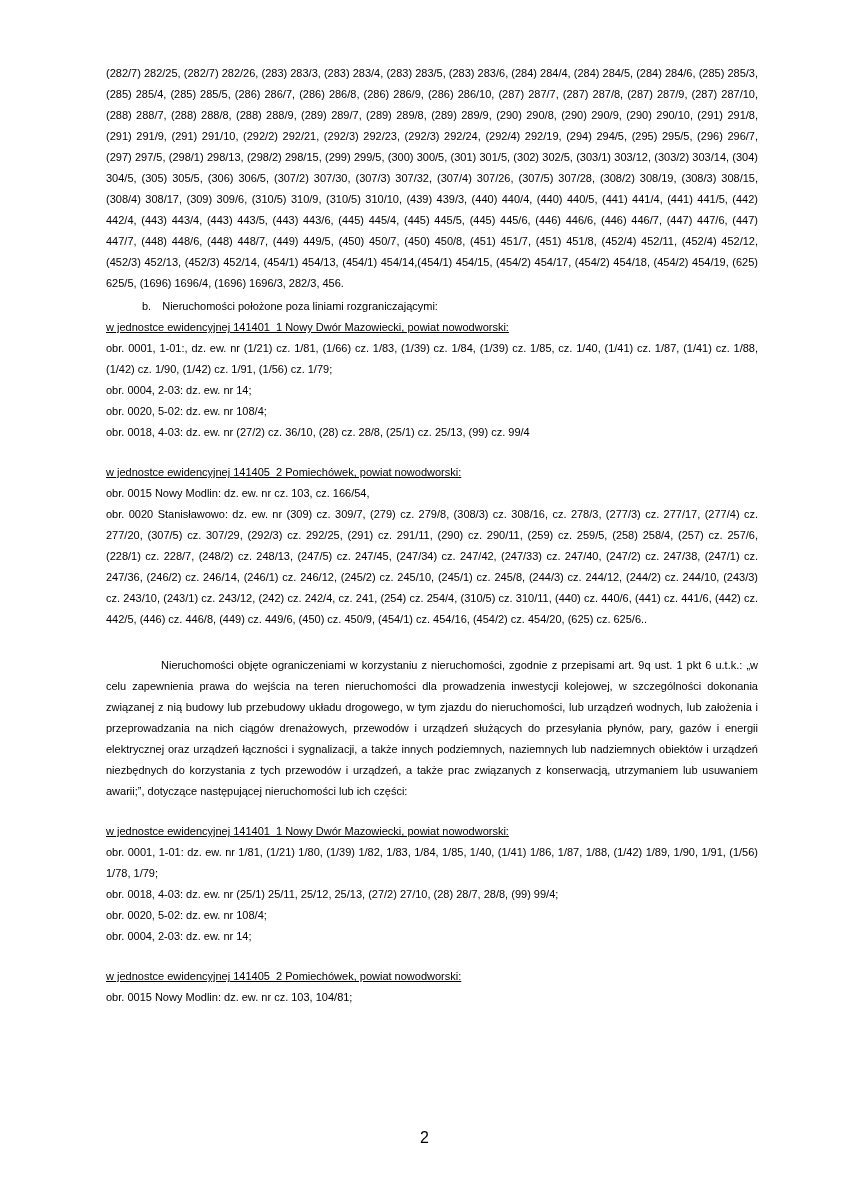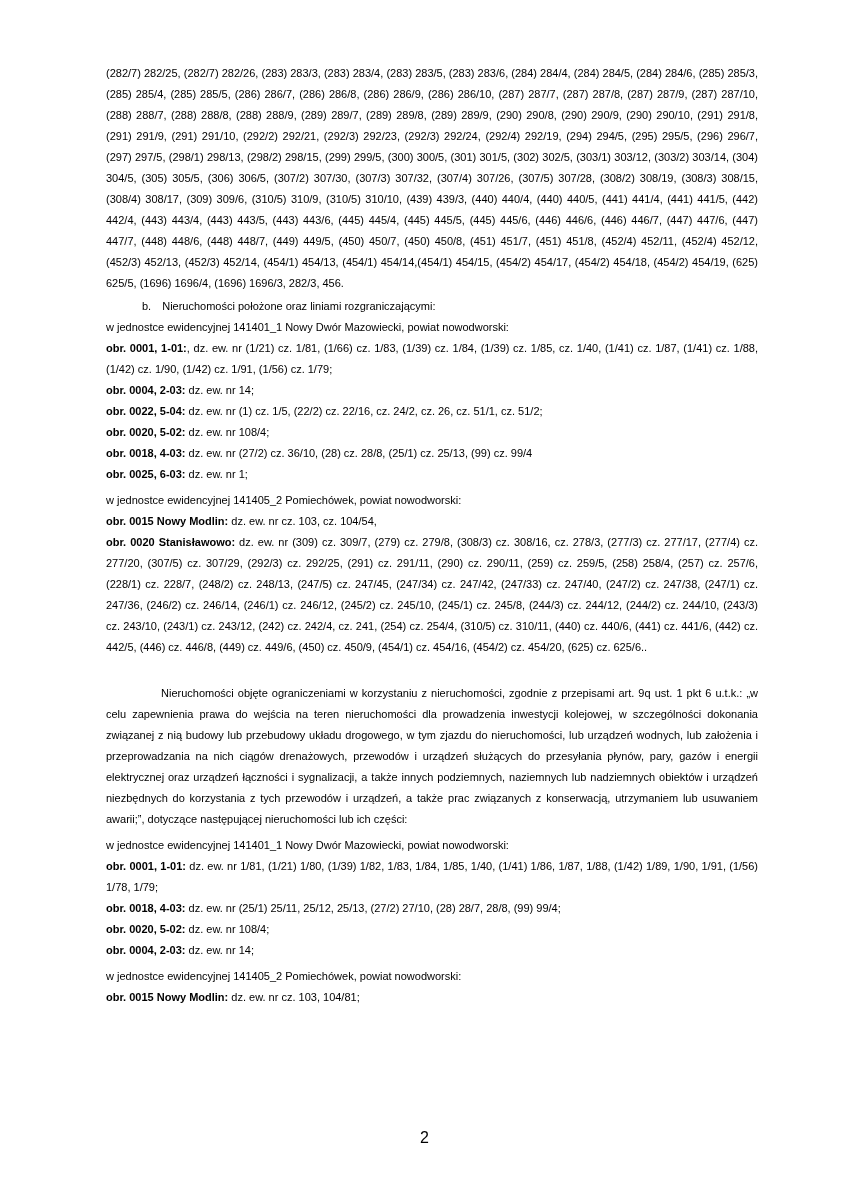--- a/index.html
+++ b/index.html
@@ -22,72 +22,67 @@
     text-align: justify;
   }
   p { margin: 0; }
   .item-b {
     padding-left: 36px;
     text-align: left;
     margin-top: 2px;
   }
   .item-b .marker { margin-right: 11px; }
   .uheading {
+    text-decoration: underline;
     text-align: left;
   }
-  .entry .label { font-weight: bold; }
-  .mt5 { margin-top: 5px; }
+  .entry .label { font-weight: normal; }
+  .mt5 { margin-top: 19px; }
   .mt9 { margin-top: 25px; }
   .para { text-indent: 55px; }
   .page-number {
     position: absolute;
     left: 0;
     right: 0;
     top: 1128px;
     text-align: center;
     font-size: 16px;
     line-height: 19px;
   }
 </style>
 </head>
 <body>
 
 <div class="content">
 
   <p class="plist">(282/7) 282/25, (282/7) 282/26, (283) 283/3, (283) 283/4, (283) 283/5, (283) 283/6, (284) 284/4, (284) 284/5, (284) 284/6, (285) 285/3, (285) 285/4, (285) 285/5, (286) 286/7, (286) 286/8, (286) 286/9, (286) 286/10, (287) 287/7, (287) 287/8, (287) 287/9, (287) 287/10, (288) 288/7, (288) 288/8, (288) 288/9, (289) 289/7, (289) 289/8, (289) 289/9, (290) 290/8, (290) 290/9, (290) 290/10, (291) 291/8, (291) 291/9, (291) 291/10, (292/2) 292/21, (292/3) 292/23, (292/3) 292/24, (292/4) 292/19, (294) 294/5, (295) 295/5, (296) 296/7, (297) 297/5, (298/1) 298/13, (298/2) 298/15, (299) 299/5, (300) 300/5, (301) 301/5, (302) 302/5, (303/1) 303/12, (303/2) 303/14, (304) 304/5, (305) 305/5, (306) 306/5, (307/2) 307/30, (307/3) 307/32, (307/4) 307/26, (307/5) 307/28, (308/2) 308/19, (308/3) 308/15, (308/4) 308/17, (309) 309/6, (310/5) 310/9, (310/5) 310/10, (439) 439/3, (440) 440/4, (440) 440/5, (441) 441/4, (441) 441/5, (442) 442/4, (443) 443/4, (443) 443/5, (443) 443/6, (445) 445/4, (445) 445/5, (445) 445/6, (446) 446/6, (446) 446/7, (447) 447/6, (447) 447/7, (448) 448/6, (448) 448/7, (449) 449/5, (450) 450/7, (450) 450/8, (451) 451/7, (451) 451/8, (452/4) 452/11, (452/4) 452/12, (452/3) 452/13, (452/3) 452/14, (454/1) 454/13, (454/1) 454/14,(454/1) 454/15, (454/2) 454/17, (454/2) 454/18, (454/2) 454/19, (625) 625/5, (1696) 1696/4, (1696) 1696/3, 282/3, 456.</p>
 
   <p class="item-b">
-    <span class="marker">b.</span><span>Nieruchomości położone oraz liniami rozgraniczającymi:</span>
+    <span class="marker">b.</span><span>Nieruchomości położone poza liniami rozgraniczającymi:</span>
   </p>
 
   <p class="uheading">w jednostce ewidencyjnej 141401_1 Nowy Dwór Mazowiecki, powiat nowodworski:</p>
 
   <p class="entry">
     <span class="label">obr. 0001, 1-01:</span><span>, dz. ew. nr (1/21) cz. 1/81, (1/66) cz. 1/83, (1/39) cz. 1/84, (1/39) cz. 1/85, cz. 1/40, (1/41) cz. 1/87, (1/41) cz. 1/88, (1/42) cz. 1/90, (1/42) cz. 1/91, (1/56) cz. 1/79;</span>
   </p>
   <p class="entry">
     <span class="label">obr. 0004, 2-03:</span><span> dz. ew. nr 14;</span>
   </p>
   <p class="entry">
-    <span class="label">obr. 0022, 5-04:</span><span> dz. ew. nr (1) cz. 1/5, (22/2) cz. 22/16, cz. 24/2, cz. 26, cz. 51/1, cz. 51/2;</span>
-  </p>
-  <p class="entry">
     <span class="label">obr. 0020, 5-02:</span><span> dz. ew. nr 108/4;</span>
   </p>
   <p class="entry">
     <span class="label">obr. 0018, 4-03:</span><span> dz. ew. nr (27/2) cz. 36/10, (28) cz. 28/8, (25/1) cz. 25/13, (99) cz. 99/4</span>
   </p>
-  <p class="entry">
-    <span class="label">obr. 0025, 6-03:</span><span> dz. ew. nr 1;</span>
-  </p>
 
   <p class="uheading mt5">w jednostce ewidencyjnej 141405_2 Pomiechówek, powiat nowodworski:</p>
 
   <p class="entry">
-    <span class="label">obr. 0015 Nowy Modlin:</span><span> dz. ew. nr cz. 103, cz. 104/54,</span>
+    <span class="label">obr. 0015 Nowy Modlin:</span><span> dz. ew. nr cz. 103, cz. 166/54,</span>
   </p>
   <p class="entry">
     <span class="label">obr. 0020 Stanisławowo:</span><span> dz. ew. nr (309) cz. 309/7, (279) cz. 279/8, (308/3) cz. 308/16, cz. 278/3, (277/3) cz. 277/17, (277/4) cz. 277/20, (307/5) cz. 307/29, (292/3) cz. 292/25, (291) cz. 291/11, (290) cz. 290/11, (259) cz. 259/5, (258) 258/4, (257) cz. 257/6, (228/1) cz. 228/7, (248/2) cz. 248/13, (247/5) cz. 247/45, (247/34) cz. 247/42, (247/33) cz. 247/40, (247/2) cz. 247/38, (247/1) cz. 247/36, (246/2) cz. 246/14, (246/1) cz. 246/12, (245/2) cz. 245/10, (245/1) cz. 245/8, (244/3) cz. 244/12, (244/2) cz. 244/10, (243/3) cz. 243/10, (243/1) cz. 243/12, (242) cz. 242/4, cz. 241, (254) cz. 254/4, (310/5) cz. 310/11, (440) cz. 440/6, (441) cz. 441/6, (442) cz. 442/5, (446) cz. 446/8, (449) cz. 449/6, (450) cz. 450/9, (454/1) cz. 454/16, (454/2) cz. 454/20, (625) cz. 625/6..</span>
   </p>
 
   <p class="para mt9">Nieruchomości objęte ograniczeniami w korzystaniu z nieruchomości, zgodnie z przepisami art. 9q ust. 1 pkt 6 u.t.k.: „w celu zapewnienia prawa do wejścia na teren nieruchomości dla prowadzenia inwestycji kolejowej, w szczególności dokonania związanej z nią budowy lub przebudowy układu drogowego, w tym zjazdu do nieruchomości, lub urządzeń wodnych, lub założenia i przeprowadzania na nich ciągów drenażowych, przewodów i urządzeń służących do przesyłania płynów, pary, gazów i energii elektrycznej oraz urządzeń łączności i sygnalizacji, a także innych podziemnych, naziemnych lub nadziemnych obiektów i urządzeń niezbędnych do korzystania z tych przewodów i urządzeń, a także prac związanych z konserwacją, utrzymaniem lub usuwaniem awarii;”, dotyczące następującej nieruchomości lub ich części:</p>
 
   <p class="uheading mt5">w jednostce ewidencyjnej 141401_1 Nowy Dwór Mazowiecki, powiat nowodworski:</p>
 
   <p class="entry">

